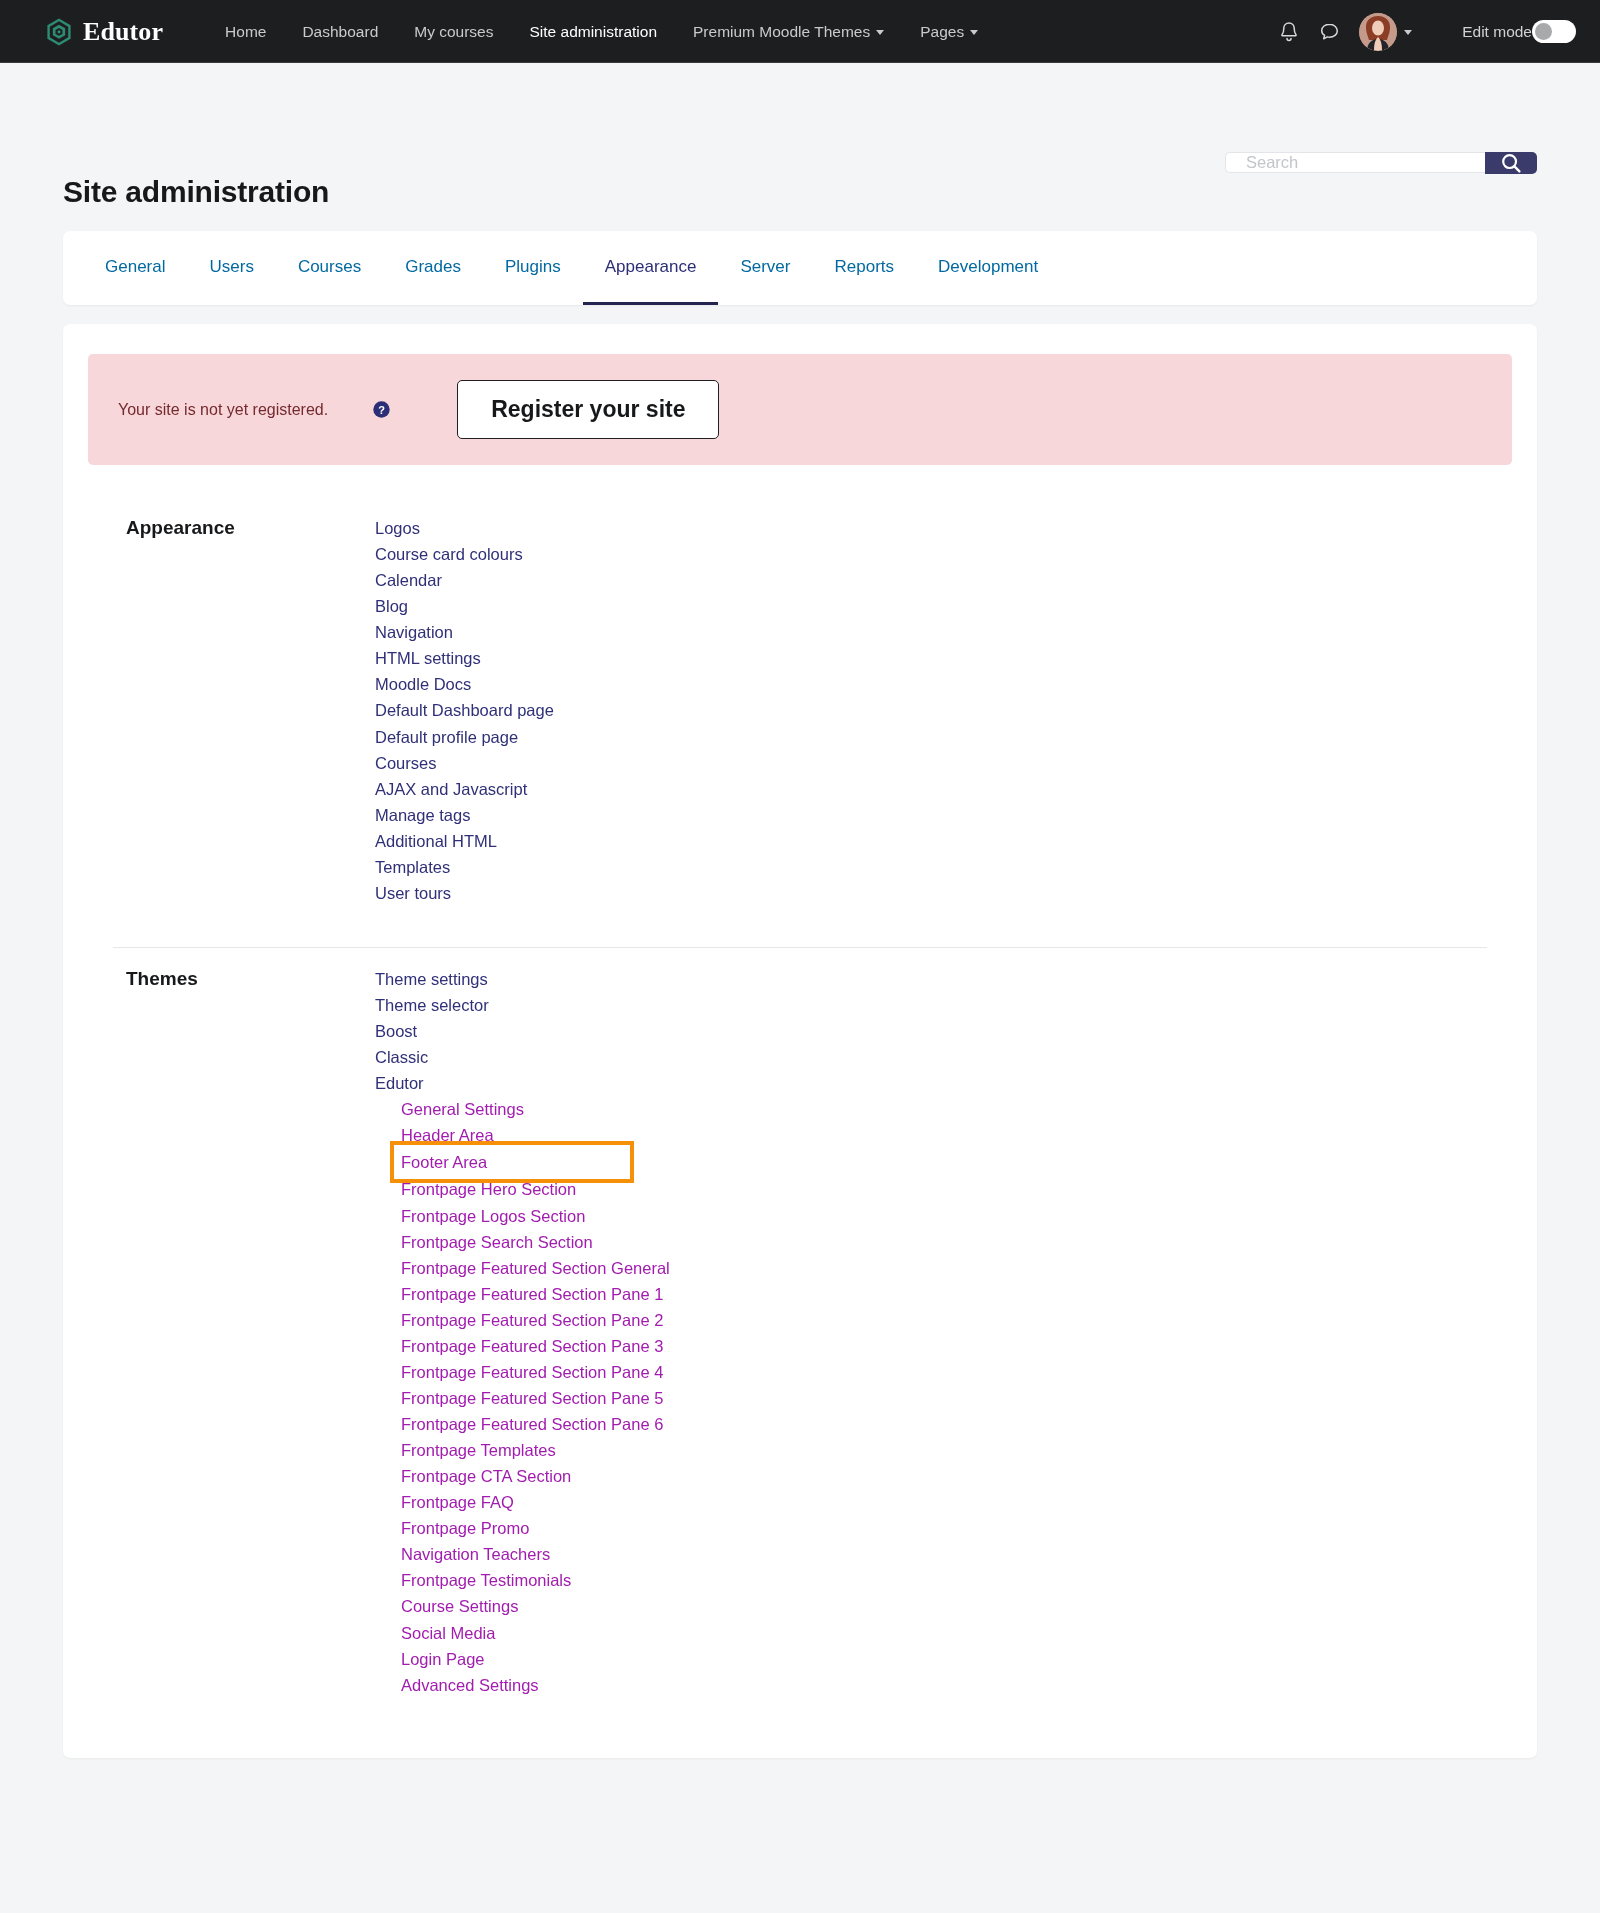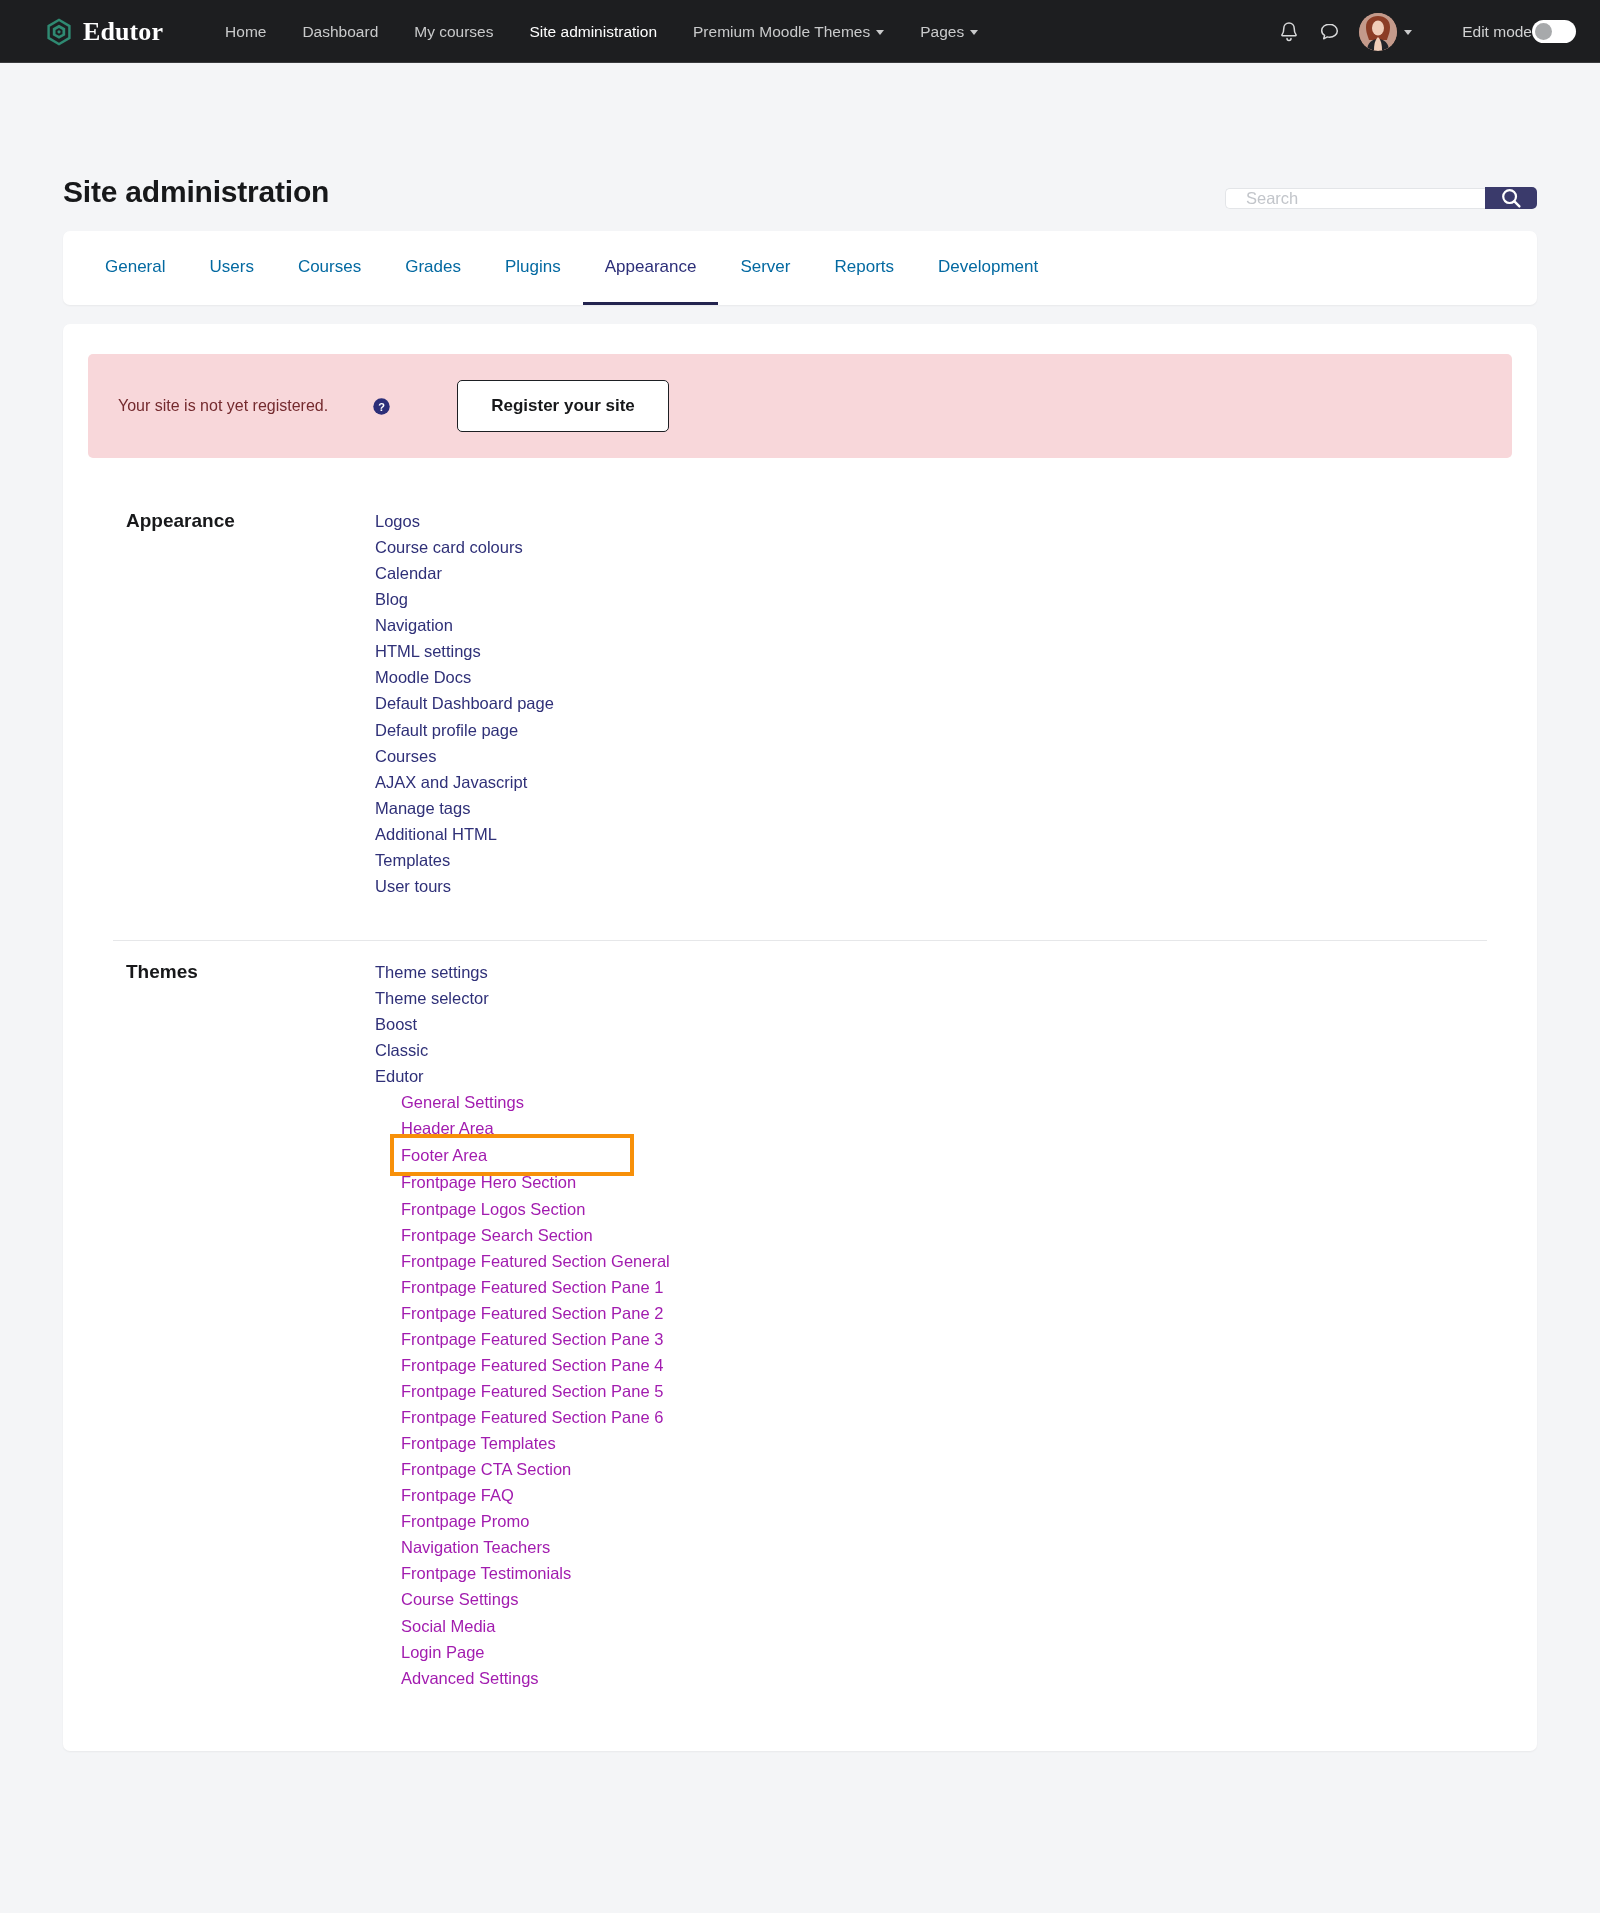--- a/index.html
+++ b/index.html
@@ -114,21 +114,21 @@
     padding-top: 89px;
     padding-bottom: 22px;
   }
   .page-title {
     font-size: 30px;
     font-weight: 700;
     color: #17181a;
     letter-spacing: -.2px;
   }
 
-  .search-group { display: flex; align-items: flex-end; height: 57px; }
+  .search-group { display: flex; align-items: flex-start; height: 57px; }
   .search-input {
     width: 260px;
     border: 1px solid #e3e5e8;
     border-right: none;
     border-radius: 5px 0 0 5px;
     background: #ffffff;
     font-family: "Liberation Sans", sans-serif;
     font-size: 16.5px;
     color: #2c2f33;
     padding: 0 20px;
@@ -189,21 +189,21 @@
     display: inline-flex;
     cursor: pointer;
   }
   .alert-btn {
     margin-left: 66px;
     background: #ffffff;
     border: 1px solid #1d1f23;
     border-radius: 5px;
     padding: 15px 33px;
     font-family: "Liberation Sans", sans-serif;
-    font-size: 17px;
+    font-size: 23px;
     font-weight: 700;
     color: #17181a;
     cursor: pointer;
   }
 
   .admin-section {
     display: flex;
     align-items: flex-start;
     padding: 18px 0 0 0;
   }

